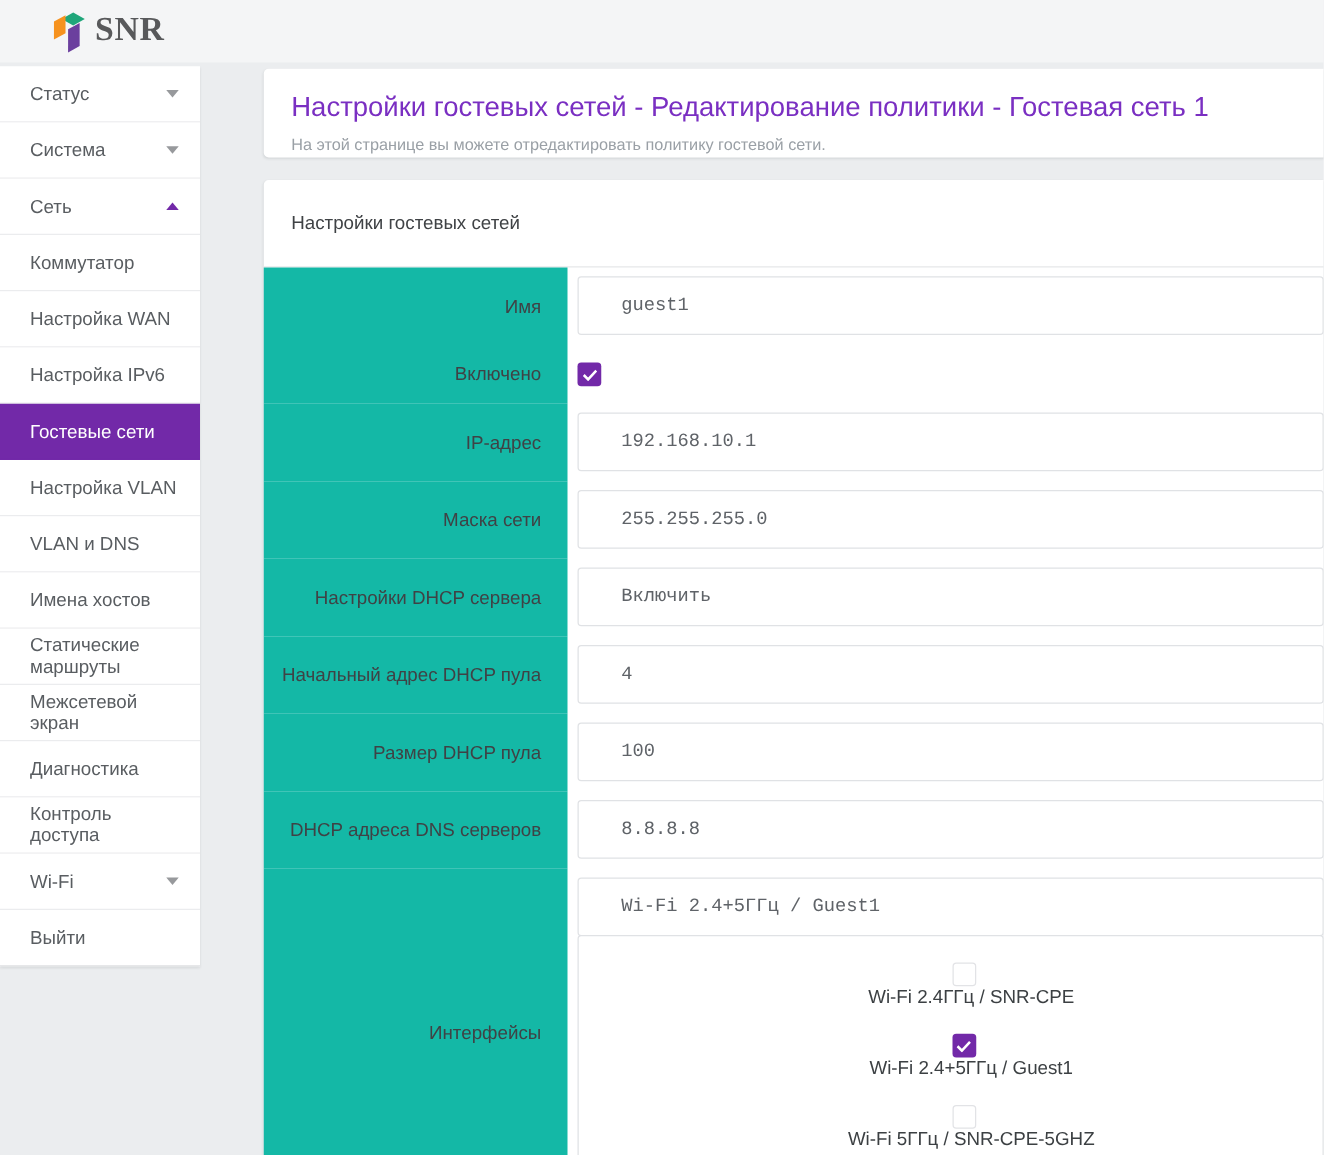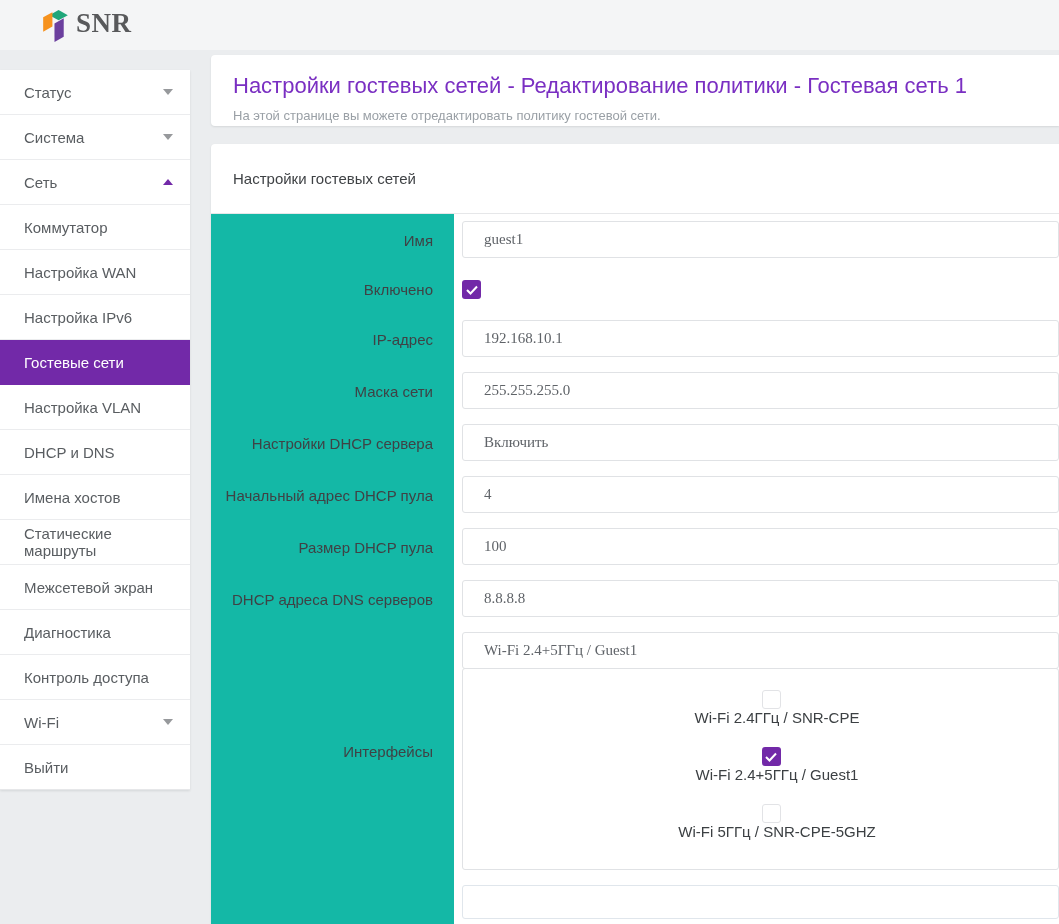--- a/index.html
+++ b/index.html
@@ -18,21 +18,21 @@
   }
   .logo { display:flex; align-items:center; }
   .logo svg { display:block; }
   .logo-text {
     font-size:27px; font-weight:700; color:#58595b;
     letter-spacing:0.5px; margin-left:7px; margin-top:-4px;font-family:Liberation Serif, serif;
   }
 
   
   .sidebar {
-    position:absolute; top:70px; left:0; width:190px;
+    position:absolute; top:53px; left:0; width:160px;
     box-shadow:0 1px 2px rgba(60,64,67,.12);
   }
   .nav-item {
     height:45px; background:#fff; border-bottom:1px solid #ebecee;
     display:flex; align-items:center; padding:0 17px 0 24px;
     font-size:15px; color:#595d61; cursor:pointer;
   }
   .nav-item:last-child { border-bottom:1px solid #e6e7e9; }
   .nav-item.selected {
     background:#7229a8; color:#ffffff; border-bottom-color:#7229a8;
@@ -64,24 +64,24 @@
   }
 
   .frow { display:flex; }
   .flabel {
     width:243px; flex:0 0 243px; background:#14b8a6;
     display:flex; align-items:center; justify-content:flex-end;
     padding-right:21px; font-size:15px; color:#3f4245; text-align:right;
   }
   .fvalue { flex:1; padding:7px 0 8px 8px; }
   .finput, .fselect {
-    width:100%; height:37px; background:#fff;
+    width:100%; height:47px; background:#fff;
     border:1px solid #e0e2e5; border-radius:3px;
-    padding-left:21px; font-size:15px; color:#5f6368;
-    font-family:Liberation Serif, serif;
+    padding-left:34px; font-size:15px; color:#5f6368;
+    font-family:Liberation Mono, monospace;
     outline:none; display:block;
   }
   .fselect { display:flex; align-items:center; cursor:pointer; }
 
   
   .cbx {
     width:19px; height:19px; border-radius:3px; flex:0 0 19px;
     display:flex; align-items:center; justify-content:center; cursor:pointer;
   }
   .cbx.checked { background:#7229a8; }
@@ -138,21 +138,21 @@
   <div class="nav-item">
     <span>Настройка IPv6</span>
   </div>
   <div class="nav-item selected">
     <span>Гостевые сети</span>
   </div>
   <div class="nav-item">
     <span>Настройка VLAN</span>
   </div>
   <div class="nav-item">
-    <span>DHCP и DNS</span>
+    <span>VLAN и DNS</span>
   </div>
   <div class="nav-item">
     <span>Имена хостов</span>
   </div>
   <div class="nav-item">
     <span>Статические маршруты</span>
   </div>
   <div class="nav-item">
     <span>Межсетевой экран</span>
   </div>

